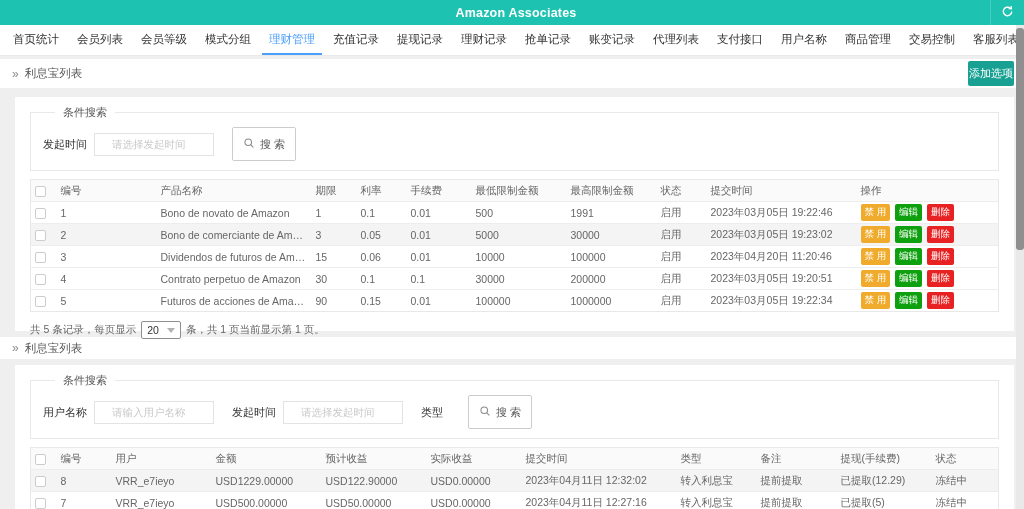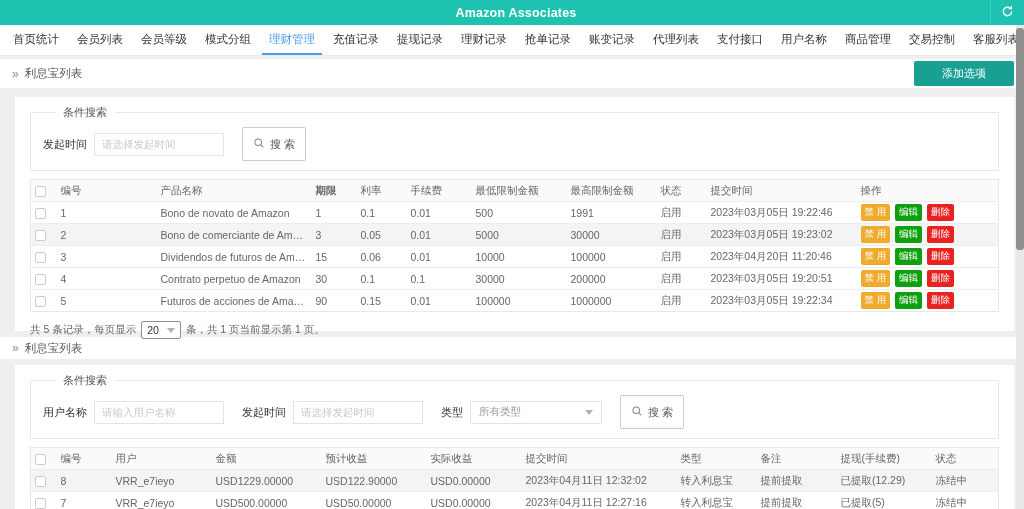--- a/index.html
+++ b/index.html
@@ -15,52 +15,52 @@
   
   .navbar { height:31px; background:#fff; border-bottom:1px solid #e9e9e9; display:flex; align-items:stretch; padding:0 4px; }
   .nav-item { display:flex; align-items:center; padding:0 7px; margin:0 2px; font-size:11.5px; color:#333; cursor:pointer; border-bottom:2px solid transparent; white-space:nowrap; }
   .nav-item.active { color:var(--nav_active,#4b9efb); border-bottom-color:var(--nav_active,#4b9efb); }
 
   
   .section-bar { height:29px; margin-top:3px; background:#fff; display:flex; align-items:center; justify-content:space-between; padding:0 10px 0 12px; }
   .section-bar.slim { height:22px; margin-top:6px; }
   .crumb { font-size:11.5px; color:#555; display:flex; align-items:center; gap:6px; }
   .crumb .arrows { color:#8a8a8a; font-size:12px; }
-  .add-btn { background:var(--teal_dark,#18a193); color:#fff; font-size:11px; padding:5px 28px; border:none; border-radius:2px; cursor:pointer; }
+  .add-btn { background:var(--teal_dark,#18a193); color:#fff; font-size:11px; padding:5px 1px; border:none; border-radius:2px; cursor:pointer; }
 
   
   .card { background:#fff; margin:0 10px 0 15px; padding:8px 15px 6px; }
   #card1 { margin-top:9px; height:234px; }
   #card2 { margin-top:6px; height:144px; overflow:hidden; }
 
   fieldset.search { border:1px solid #e8e8e8; padding:7px 12px 9px; }
   legend { font-size:11px; color:#555; padding:0 8px; margin-left:12px; }
   .form-row { display:flex; align-items:center; }
   .f-label { font-size:11px; color:#333; margin-right:7px; white-space:nowrap; }
   .f-group { display:flex; align-items:center; margin-right:18px; }
-  .f-input { width:130px; height:23px; border:1px solid #e3e3e3; font-size:10.5px; padding:0 7px; color:#333; background:#fff; }
+  .f-input { width:120px; height:23px; border:1px solid #e3e3e3; font-size:10.5px; padding:0 17px; color:#333; background:#fff; }
   .f-input::placeholder { color:#c9c9c9; }
   .f-select { width:132px; height:23px; border:1px solid #e3e3e3; display:inline-flex; align-items:center; justify-content:space-between; padding:0 8px; font-size:10.5px; color:#9a9a9a; background:#fff; cursor:pointer; }
   .tri-down { width:0; height:0; border-left:4px solid transparent; border-right:4px solid transparent; border-top:5px solid #b3b3b3; }
   .search-btn { display:inline-flex; align-items:center; gap:5px; height:25px; padding:16px 10px; background:#fff; border:1px solid #ccc; border-radius:2px; font-size:11px; color:#555; cursor:pointer; }
 
   
   table { width:100%; border-collapse:collapse; table-layout:fixed; margin-top:8px; border:1px solid #e8e8e8; }
   th { background:#fafafa; font-weight:400; }
   th,td { font-size:10.5px; color:#666; text-align:left; padding:0 4px; height:22px; overflow:hidden; white-space:nowrap; text-overflow:ellipsis; }
   tbody td { border-top:1px solid #ededed; }
   tbody tr.hl { background:#f4f4f4; }
   .cb { display:inline-block; width:11px; height:11px; border:1px solid #ccc; border-radius:2px; background:#fff; vertical-align:middle; cursor:pointer; }
   .op { display:inline-block; padding:2px 4px; border-radius:2px; color:#fff; font-size:9.5px; margin-right:2px; cursor:pointer; }
   .op-y { background:var(--btn_disable,#f0ab2c); }
   .op-g { background:var(--btn_edit,#0fa00f); }
   .op-r { background:var(--btn_delete,#e82222); }
 
   .t1 th:nth-child(1){width:26px;} .t1 th:nth-child(2){width:100px;} .t1 th:nth-child(3){width:155px;margin-left:38px;}
-  .t1 th:nth-child(4){width:45px;font-weight:bold;} .t1 th:nth-child(5){width:50px;}  .t1 th:nth-child(6){width:65px;}
+  .t1 th:nth-child(4){width:45px;} .t1 th:nth-child(5){width:50px;}  .t1 th:nth-child(6){width:65px;}
   .t1 th:nth-child(7){width:95px;} .t1 th:nth-child(8){width:90px;}  .t1 th:nth-child(9){width:50px;}
   .t1 th:nth-child(10){width:150px;}
   .t2 th:nth-child(1){width:26px;} .t2 th:nth-child(2){width:55px;}  .t2 th:nth-child(3){width:100px;}
   .t2 th:nth-child(4){width:110px;} .t2 th:nth-child(5){width:105px;} .t2 th:nth-child(6){width:95px;}
   .t2 th:nth-child(7){width:155px;} .t2 th:nth-child(8){width:80px;}  .t2 th:nth-child(9){width:80px;}
   .t2 th:nth-child(10){width:95px;}
 
   .pager { margin-top:9px; font-size:10.5px; color:#666; display:flex; align-items:center; gap:5px; }
   .pgsel { display:inline-flex; align-items:center; gap:8px; border:1px solid #8f8f8f; border-radius:2px; padding:2px 5px; background:#fff; font-size:10.5px; color:#333; cursor:pointer; }
 
@@ -284,24 +284,20 @@
       <div class="f-group">
         <span class="f-label">用户名称</span>
         <input class="f-input" placeholder="请输入用户名称" style="">
       </div>
       <div class="f-group">
         <span class="f-label">发起时间</span>
         <input class="f-input" placeholder="请选择发起时间" style="">
       </div>
       <div class="f-group">
         <span class="f-label">类型</span>
-        <span class="f-select">
-          <span>所有类型</span>
-          <i class="tri-down"></i>
-        </span>
       </div>
       <button class="search-btn" style="margin-left:0;">
         <span>
           <svg width="12" height="12" viewBox="0 0 16 16">
               <circle cx="7" cy="7" r="4.4" fill="none" stroke="#8a8a8a" stroke-width="1.4"></circle>
               <line x1="10.4" y1="10.4" x2="13.8" y2="13.8" stroke="#8a8a8a" stroke-width="1.4"></line>
             </svg>
         </span>
         <span>搜 索</span>
       </button>

